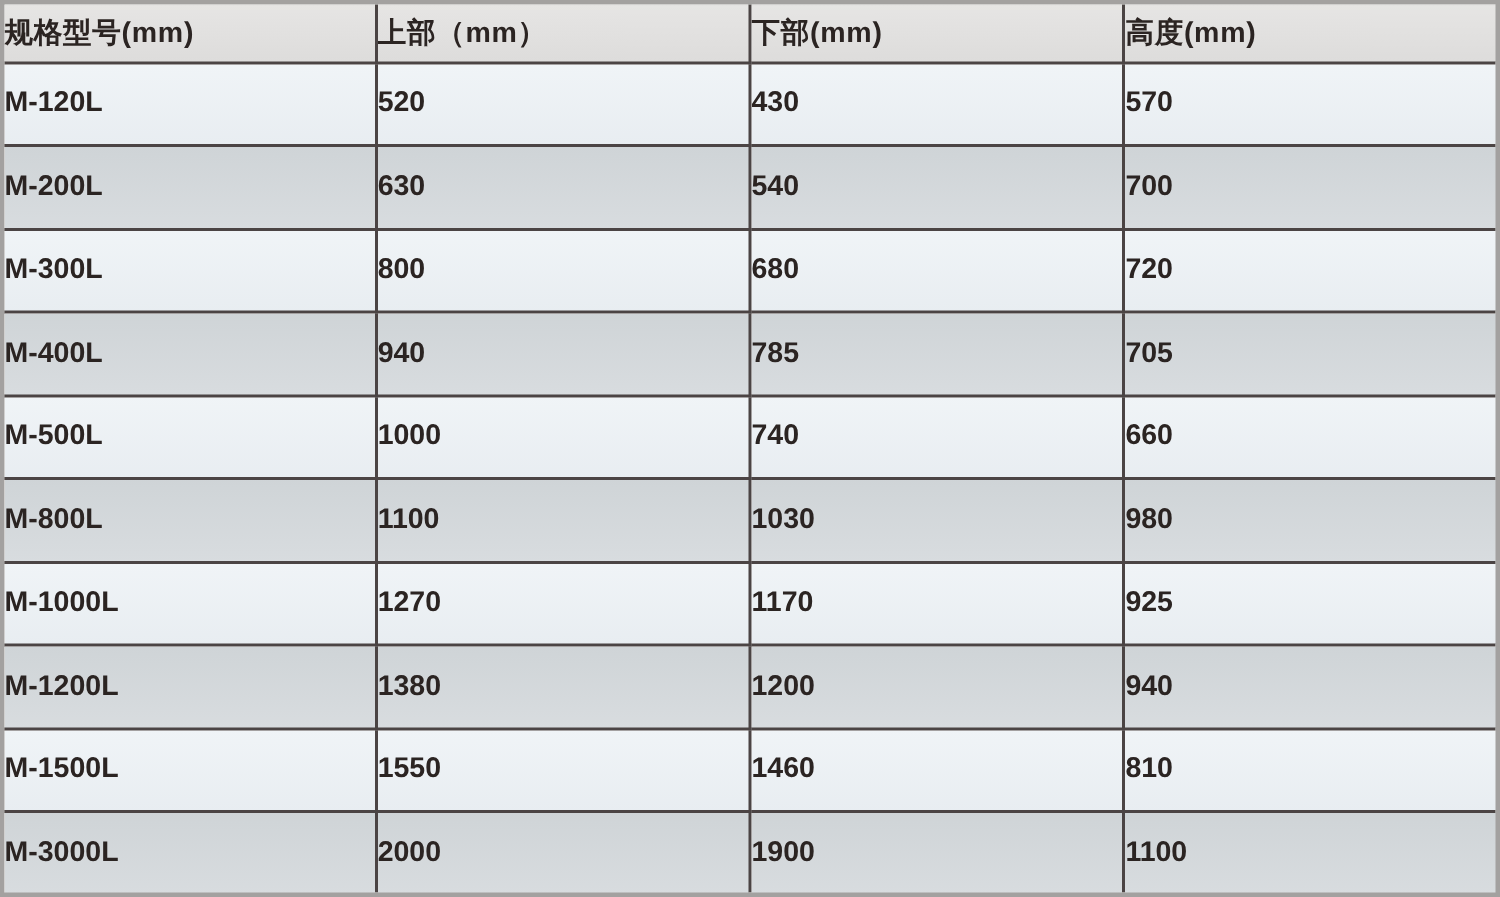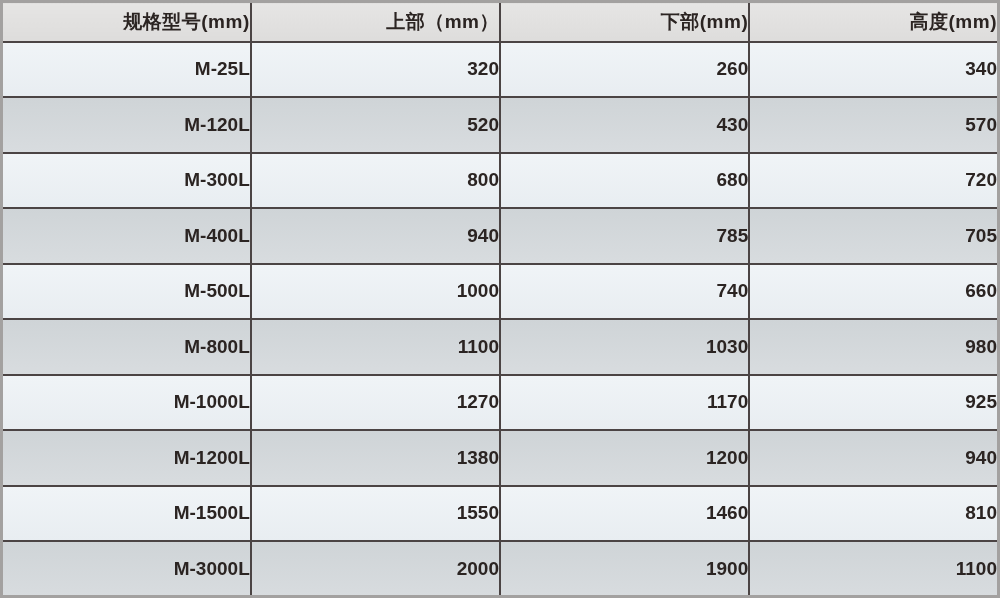--- a/index.html
+++ b/index.html
@@ -17,21 +17,21 @@
     width: 1000px;
     height: 598px;
     border-collapse: collapse;
     table-layout: fixed;
     
     border: 3px solid #a3a1a0;
   }
   table.spec-table th,
   table.spec-table td {
     border: 2px solid #4b4444;
-    text-align: right;
+    text-align: left;
     vertical-align: middle;
     padding: 0;
     font-weight: bold;
     color: #2b2422;
     overflow: hidden;
     white-space: nowrap;
   }
   table.spec-table col {
     width: 25%;
   }
@@ -70,30 +70,30 @@
     <thead>
       <tr>
         <th>规格型号(mm)</th>
         <th>上部（mm）</th>
         <th>下部(mm)</th>
         <th>高度(mm)</th>
       </tr>
     </thead>
     <tbody>
         <tr>
-          <td>M-25L</td>
-          <td>320</td>
-          <td>260</td>
-          <td>340</td>
-        </tr>
-        <tr>
           <td>M-120L</td>
           <td>520</td>
           <td>430</td>
           <td>570</td>
+        </tr>
+        <tr>
+          <td>M-200L</td>
+          <td>630</td>
+          <td>540</td>
+          <td>700</td>
         </tr>
         <tr>
           <td>M-300L</td>
           <td>800</td>
           <td>680</td>
           <td>720</td>
         </tr>
         <tr>
           <td>M-400L</td>
           <td>940</td>

